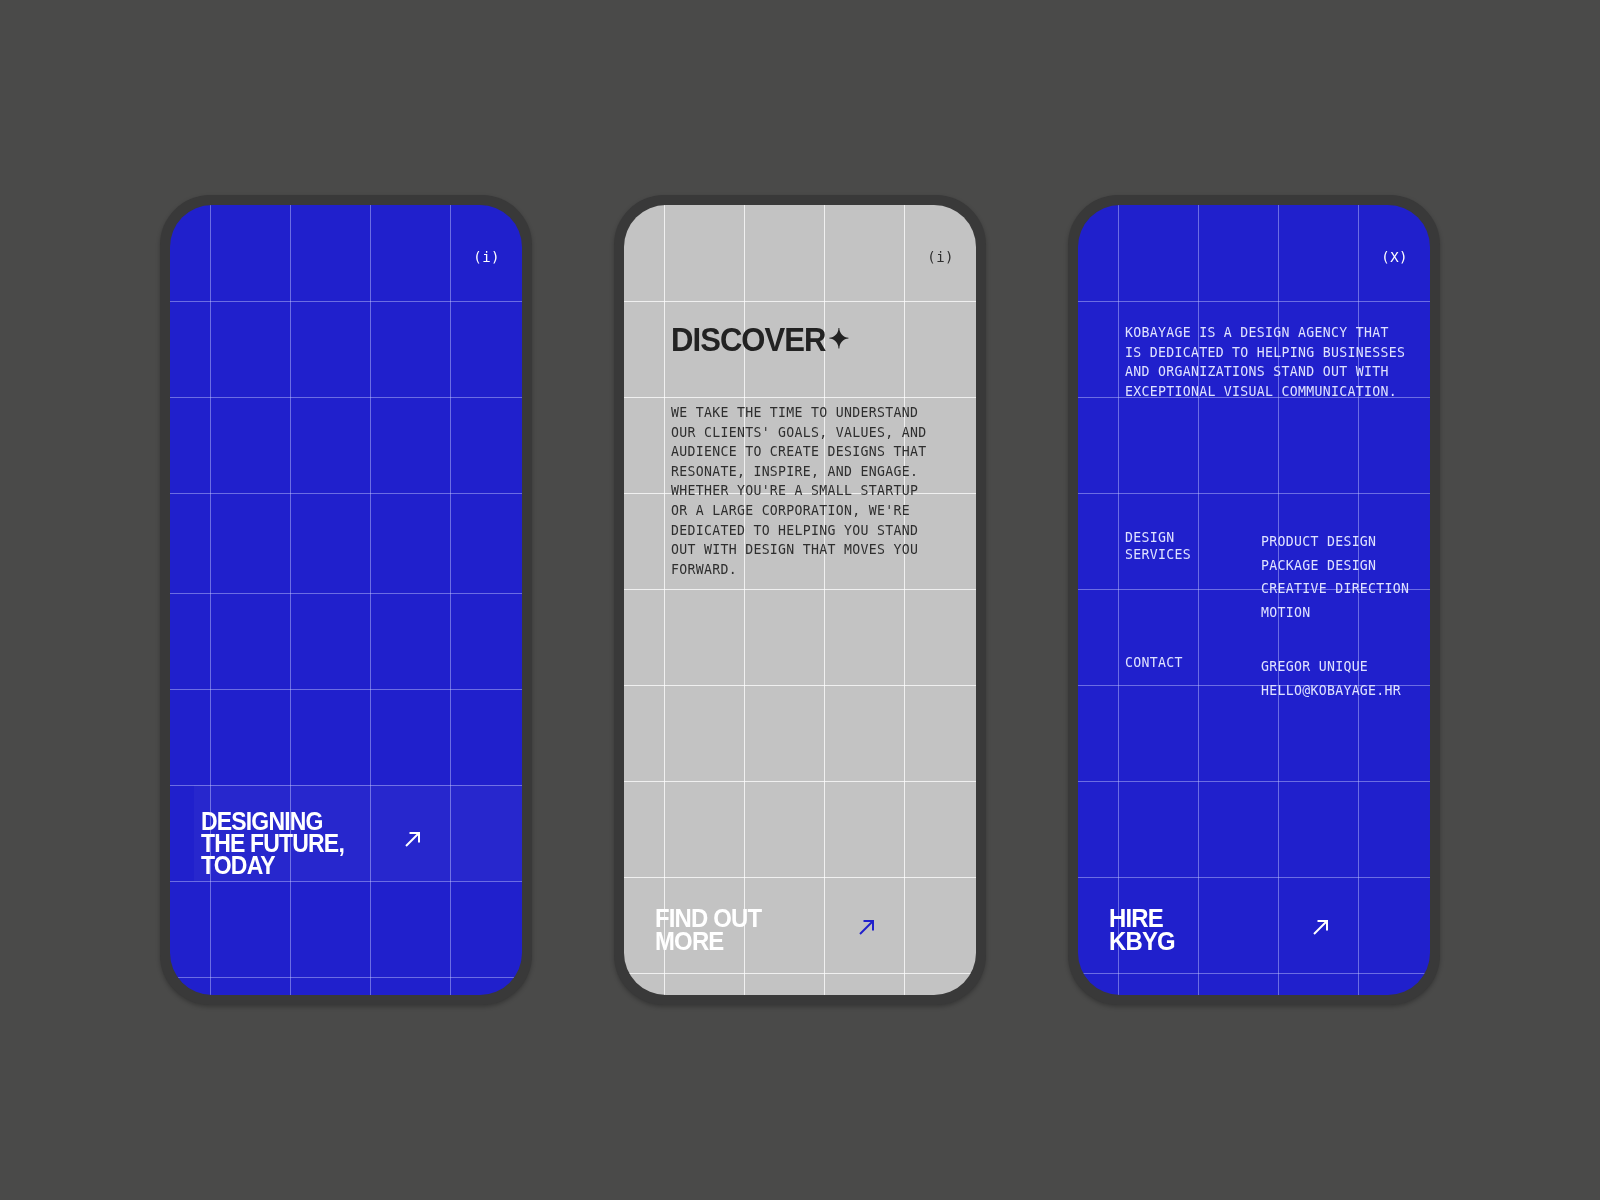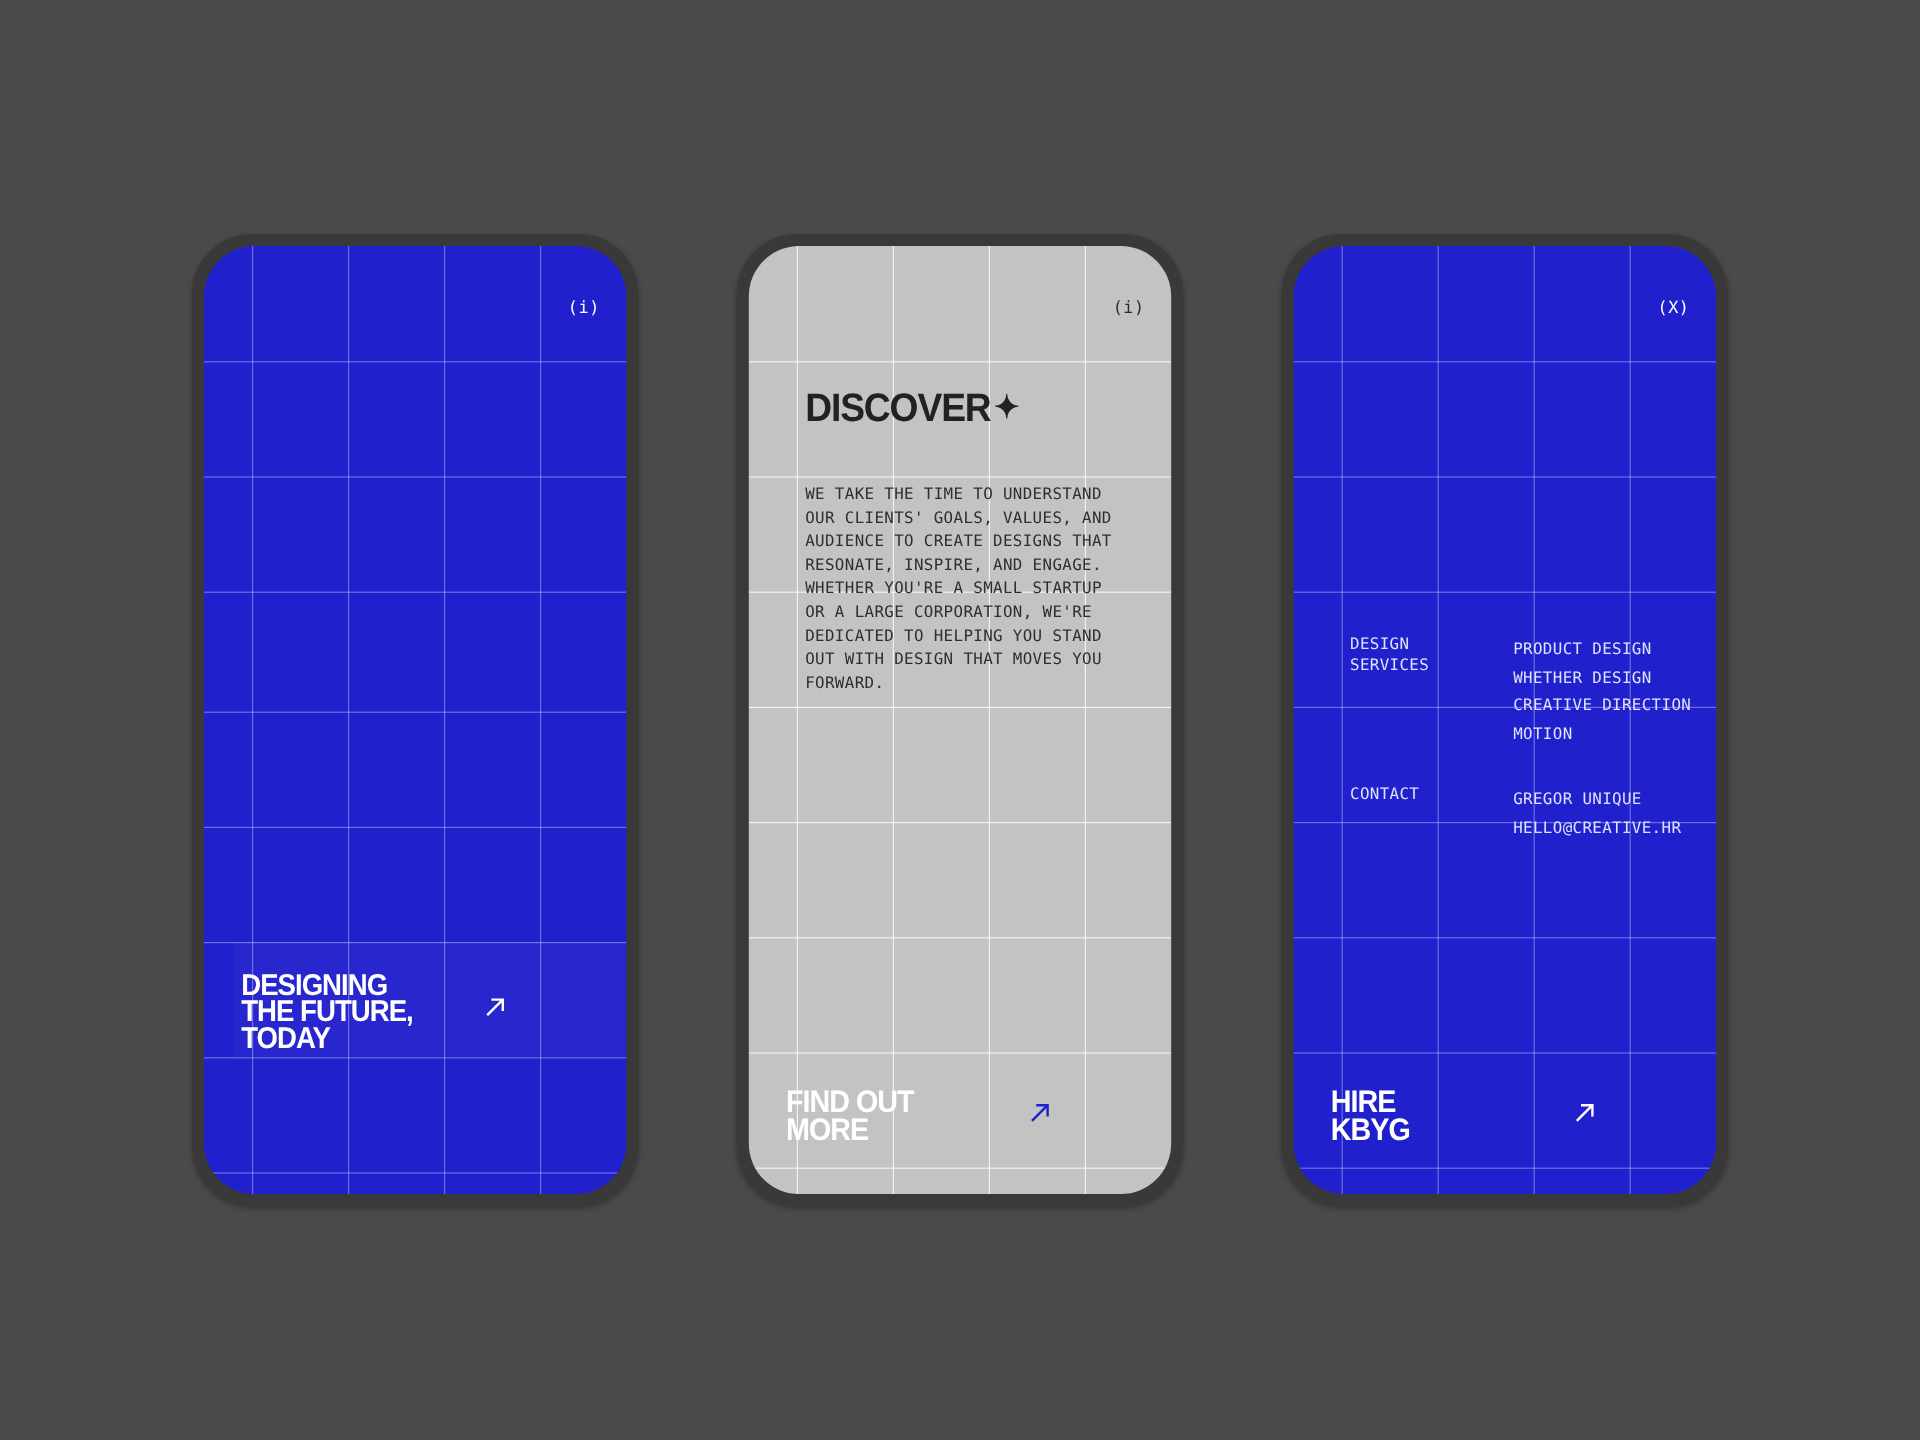--- a/index.html
+++ b/index.html
@@ -247,38 +247,42 @@
         <div class="h" style="top:288px"></div>
         <div class="h" style="top:384px"></div>
         <div class="h" style="top:480px"></div>
         <div class="h" style="top:576px"></div>
         <div class="h" style="top:672px"></div>
         <div class="h" style="top:768px"></div>
       </div>
       <div class="content">
         <div class="corner-tag">(X)</div>
 
+        <div class="mono-block mono-light" id="p3-intro">KOBAYAGE IS A DESIGN AGENCY THAT
+IS DEDICATED TO HELPING BUSINESSES
+AND ORGANIZATIONS STAND OUT WITH
+EXCEPTIONAL VISUAL COMMUNICATION.</div>
 
 
         <div class="info-row" id="p3-services">
           <div class="lbl">DESIGN
 SERVICES</div>
           <div class="vals">
             <div>PRODUCT DESIGN</div>
-            <div>WHETHER DESIGN</div>
+            <div>PACKAGE DESIGN</div>
             <div>CREATIVE DIRECTION</div>
             <div>MOTION</div>
           </div>
         </div>
 
         <div class="info-row" id="p3-contact">
           <div class="lbl">CONTACT</div>
           <div class="vals">
             <div>GREGOR UNIQUE</div>
-            <div>HELLO@CREATIVE.HR</div>
+            <div>HELLO@KOBAYAGE.HR</div>
           </div>
         </div>
 
         <div class="cta" id="p3-cta">
           <div class="cta-text">HIRE
 KBYG</div>
           <div class="arrow">
             <svg viewBox="0 0 28 28" aria-hidden="true">
               <path d="M7 21 L20 8" stroke="#ffffff" stroke-width="2" fill="none"></path>
               <path d="M10.5 8 L20 8 L20 17.5" stroke="#ffffff" stroke-width="2" fill="none"></path>

